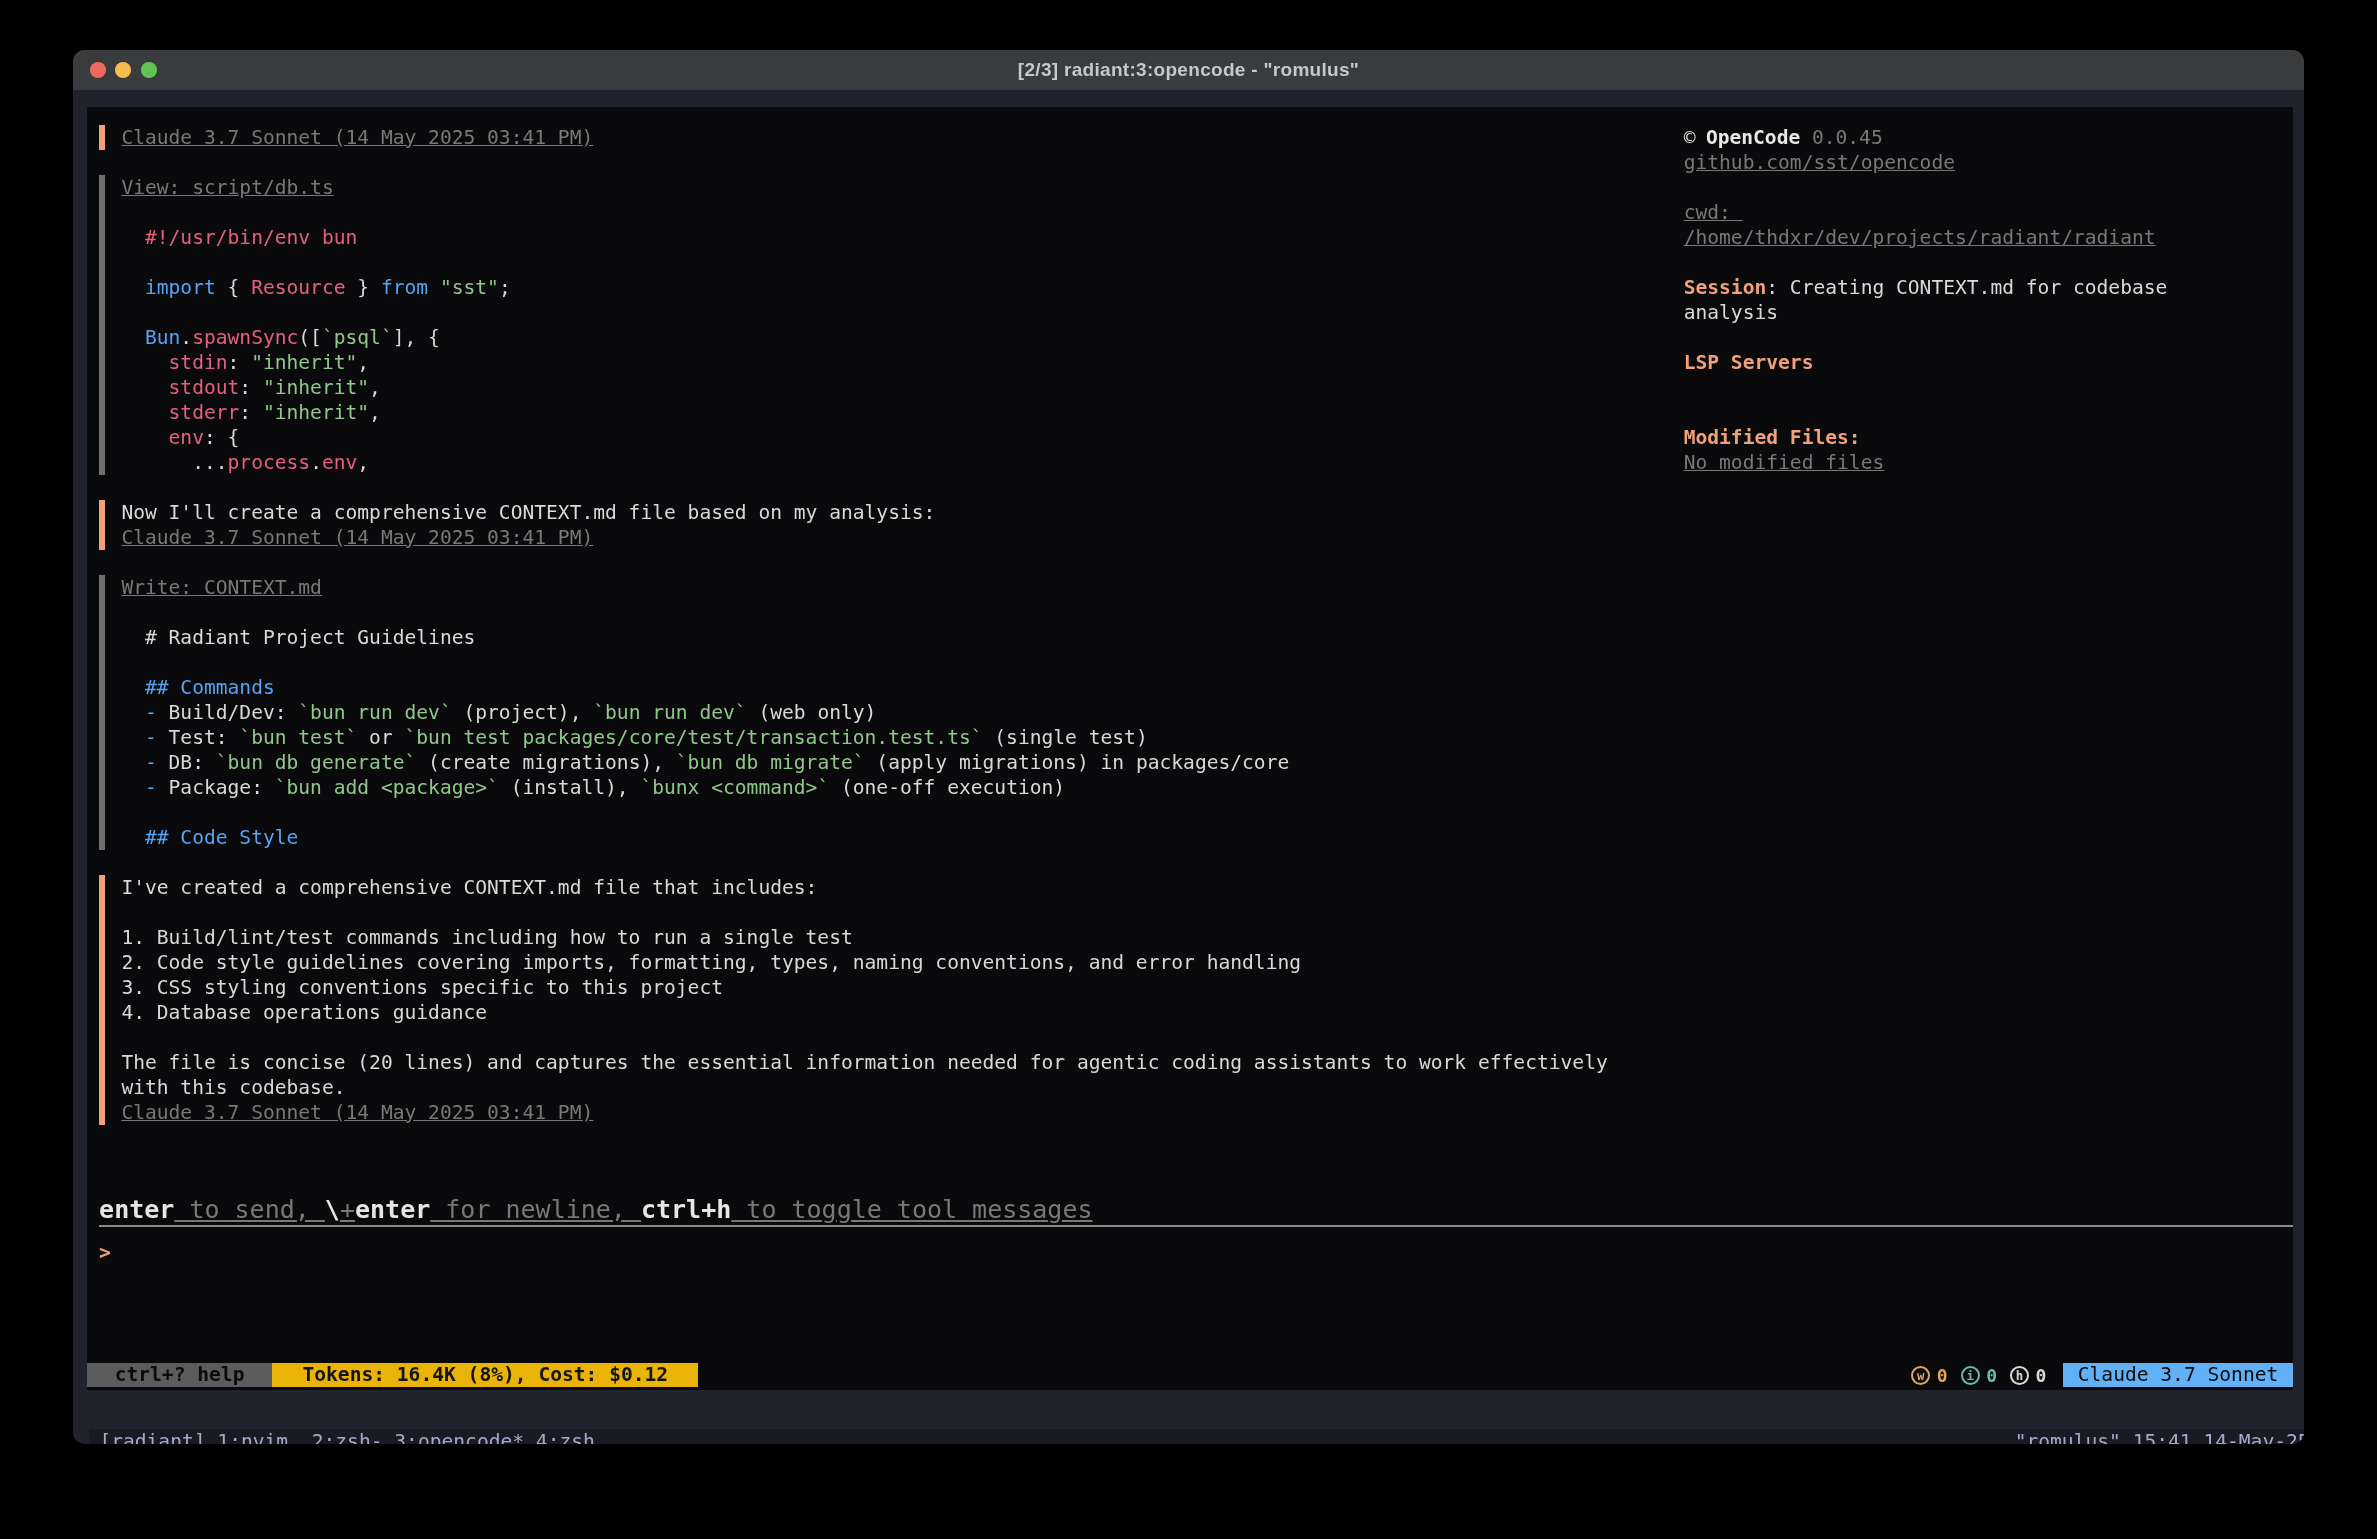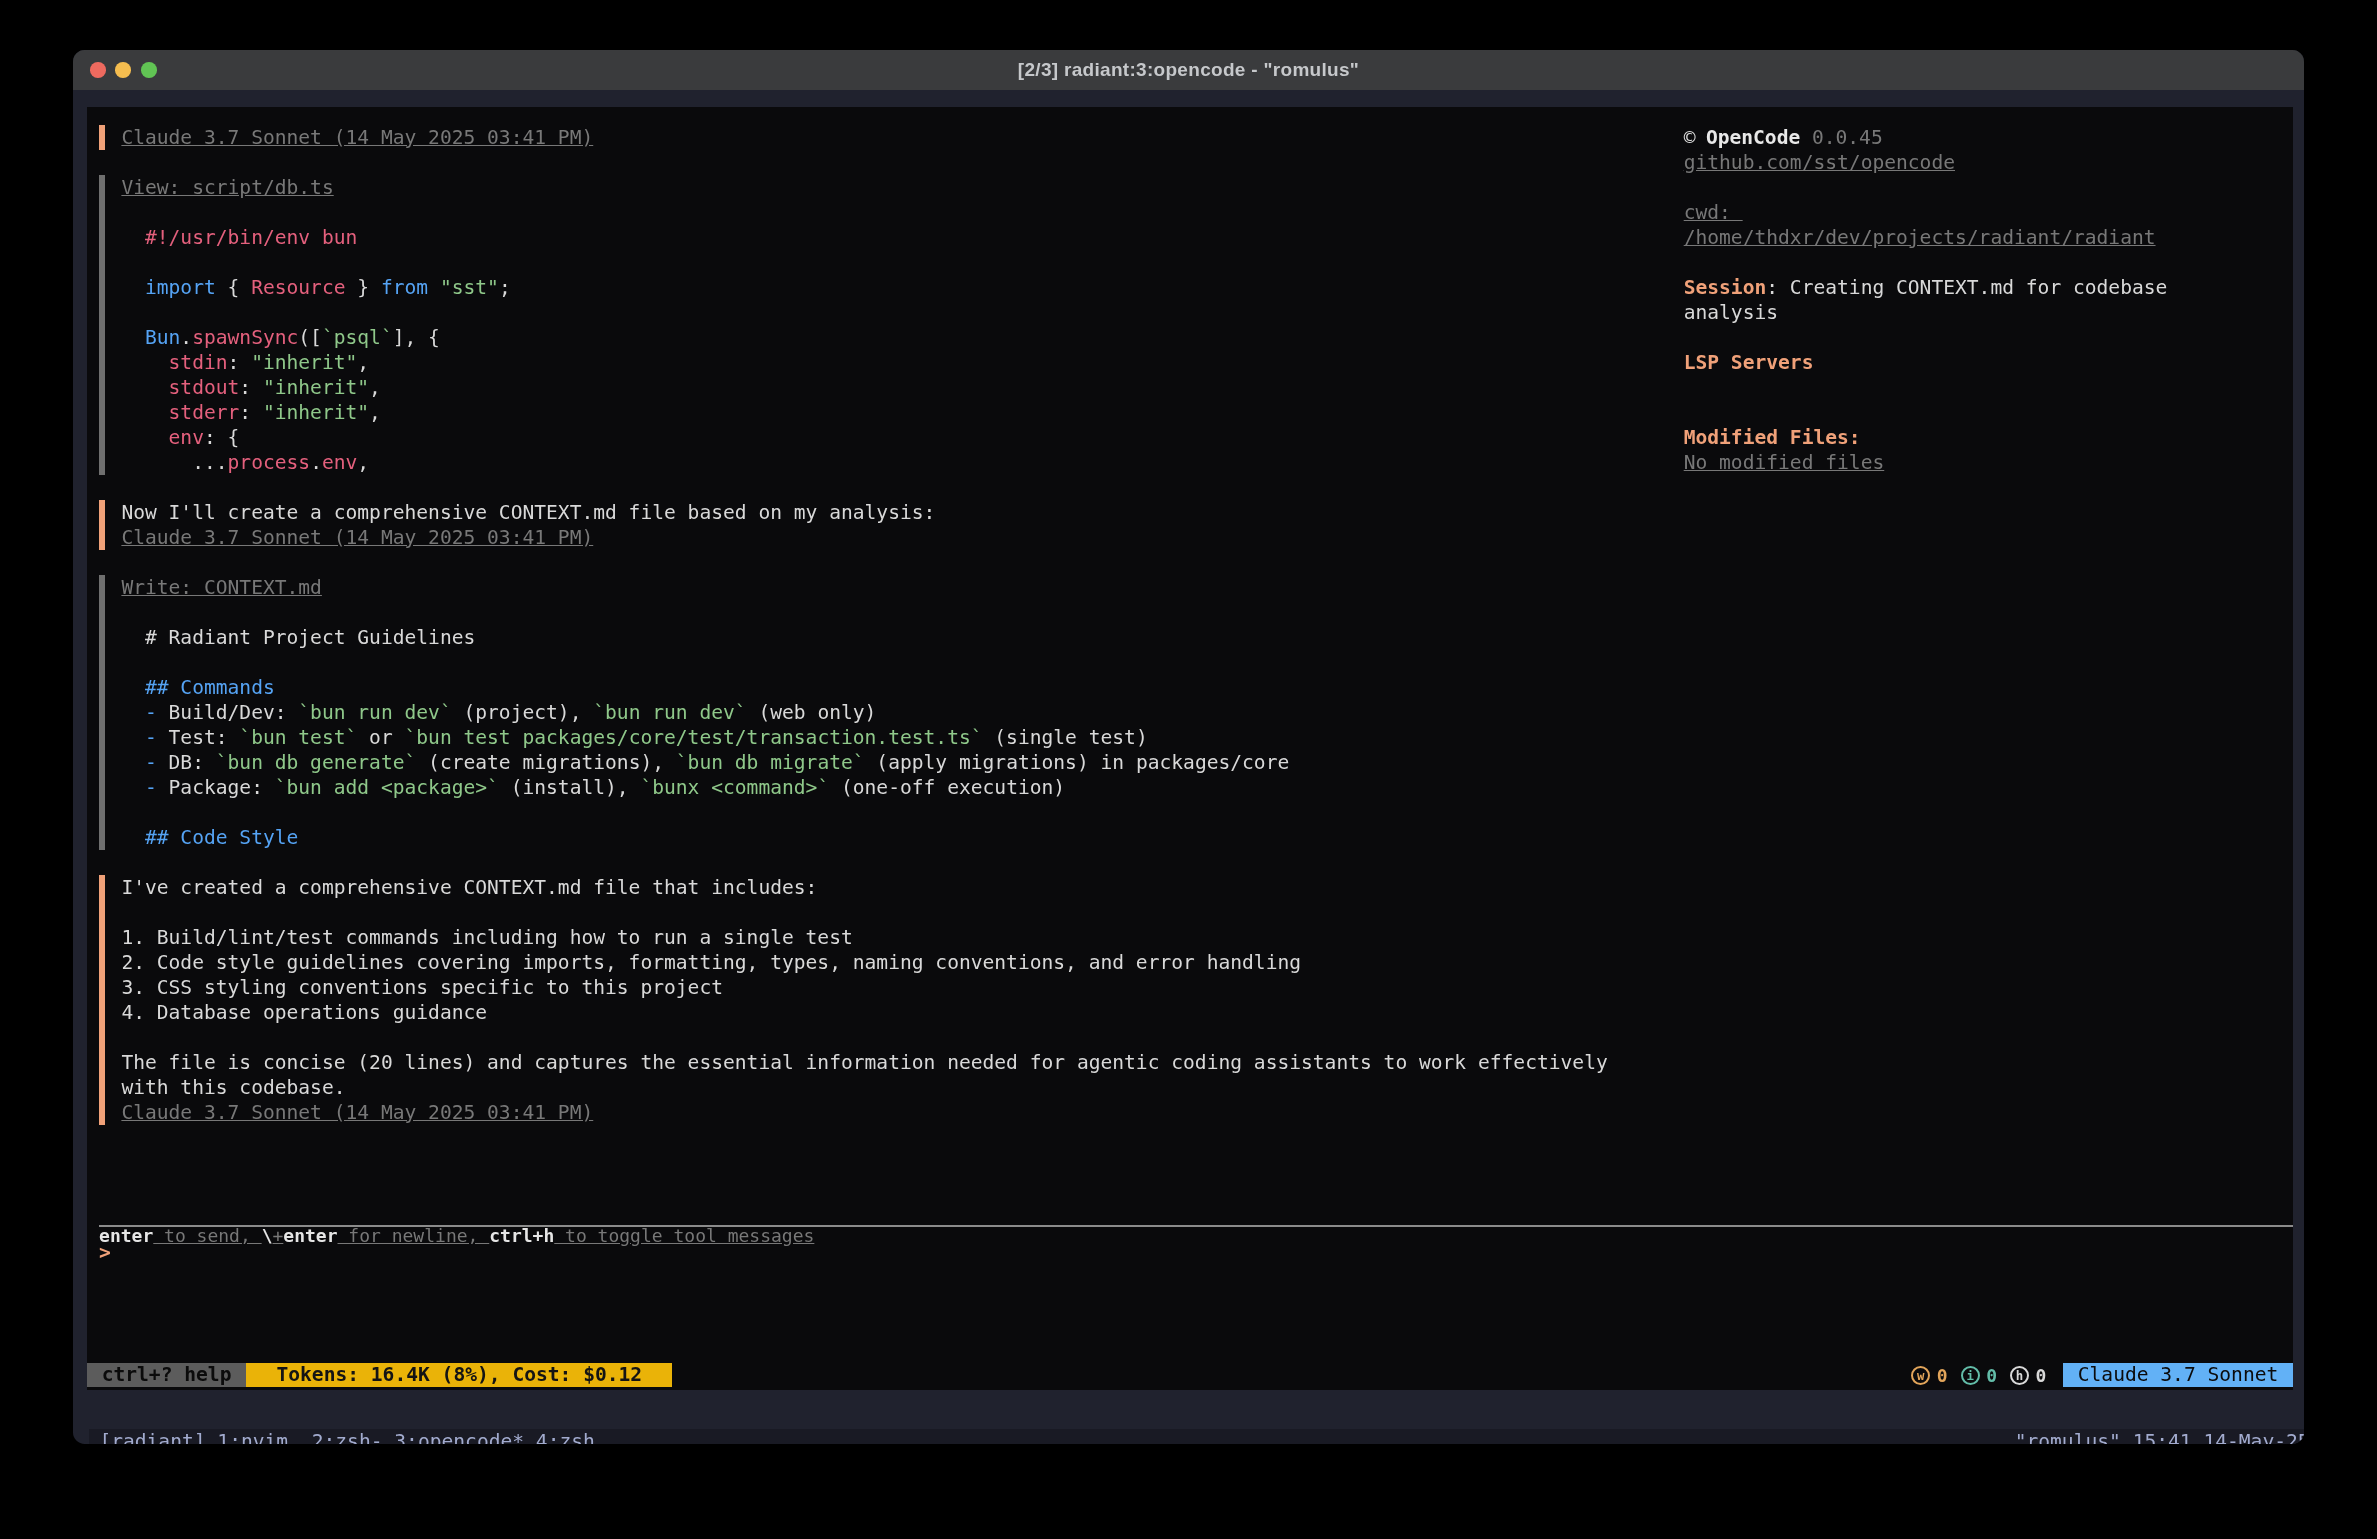--- a/index.html
+++ b/index.html
@@ -42,31 +42,31 @@
   .c-whiteb{color:#e6e6e6;font-weight:bold;}
 
   .sidebar{position:absolute;left:1597px;top:17.6px;width:522px;}
   .sb-row{min-height:25px;line-height:25px;font-size:19.6px;white-space:pre-wrap;}
   .sb-gap{height:25px;}
   .sb-orange{color:#f0a179;font-weight:bold;}
   .app-name{color:#e8e8e8;font-weight:bold;margin-left:10.4px;}
   .app-ver{color:#787878;margin-left:11.7px;}
   .logo{color:#dcdcdc;}
 
-  .hints{position:absolute;left:12.4px;top:1090px;height:25px;line-height:25px;font-size:18px;white-space:pre;margin-top:26px;}
+  .hints{position:absolute;left:12.4px;top:1090px;height:25px;line-height:25px;font-size:25px;white-space:pre;}
   .separator{position:absolute;left:12.4px;right:0;top:1118px;height:2px;background:#8b8b8b;}
   .promptline{position:absolute;left:12.4px;right:0;top:1133px;height:25px;line-height:25px;font-size:19.6px;}
   .prompt-char{color:#f0a179;font-weight:bold;}
 
   .statusrow{
     position:absolute;left:0;top:1256px;width:100%;height:24px;
     display:flex;align-items:center;font-size:19.6px;
   }
   .chip{height:24px;line-height:24px;white-space:pre;}
-  .chip-help{background:#5c5c5c;color:#0b0b0b;font-weight:bold;padding:0 15px;}
+  .chip-help{background:#5c5c5c;color:#0b0b0b;font-weight:bold;padding:0 28px;}
   .chip-tokens{background:#eab308;color:#141414;padding:0 30px;font-weight:bold;}
   .status-spacer{flex:1;}
   .diag{display:flex;align-items:center;gap:13px;margin-right:17px;}
   .diag-item{display:flex;align-items:center;gap:6.5px;font-weight:bold;}
   .diag-circle{
     width:19px;height:19px;border-radius:50%;border:2px solid currentColor;
     display:flex;align-items:center;justify-content:center;
     font-size:12.4px;font-weight:bold;box-sizing:border-box;
   }
   .diag-count{font-size:18px;}

